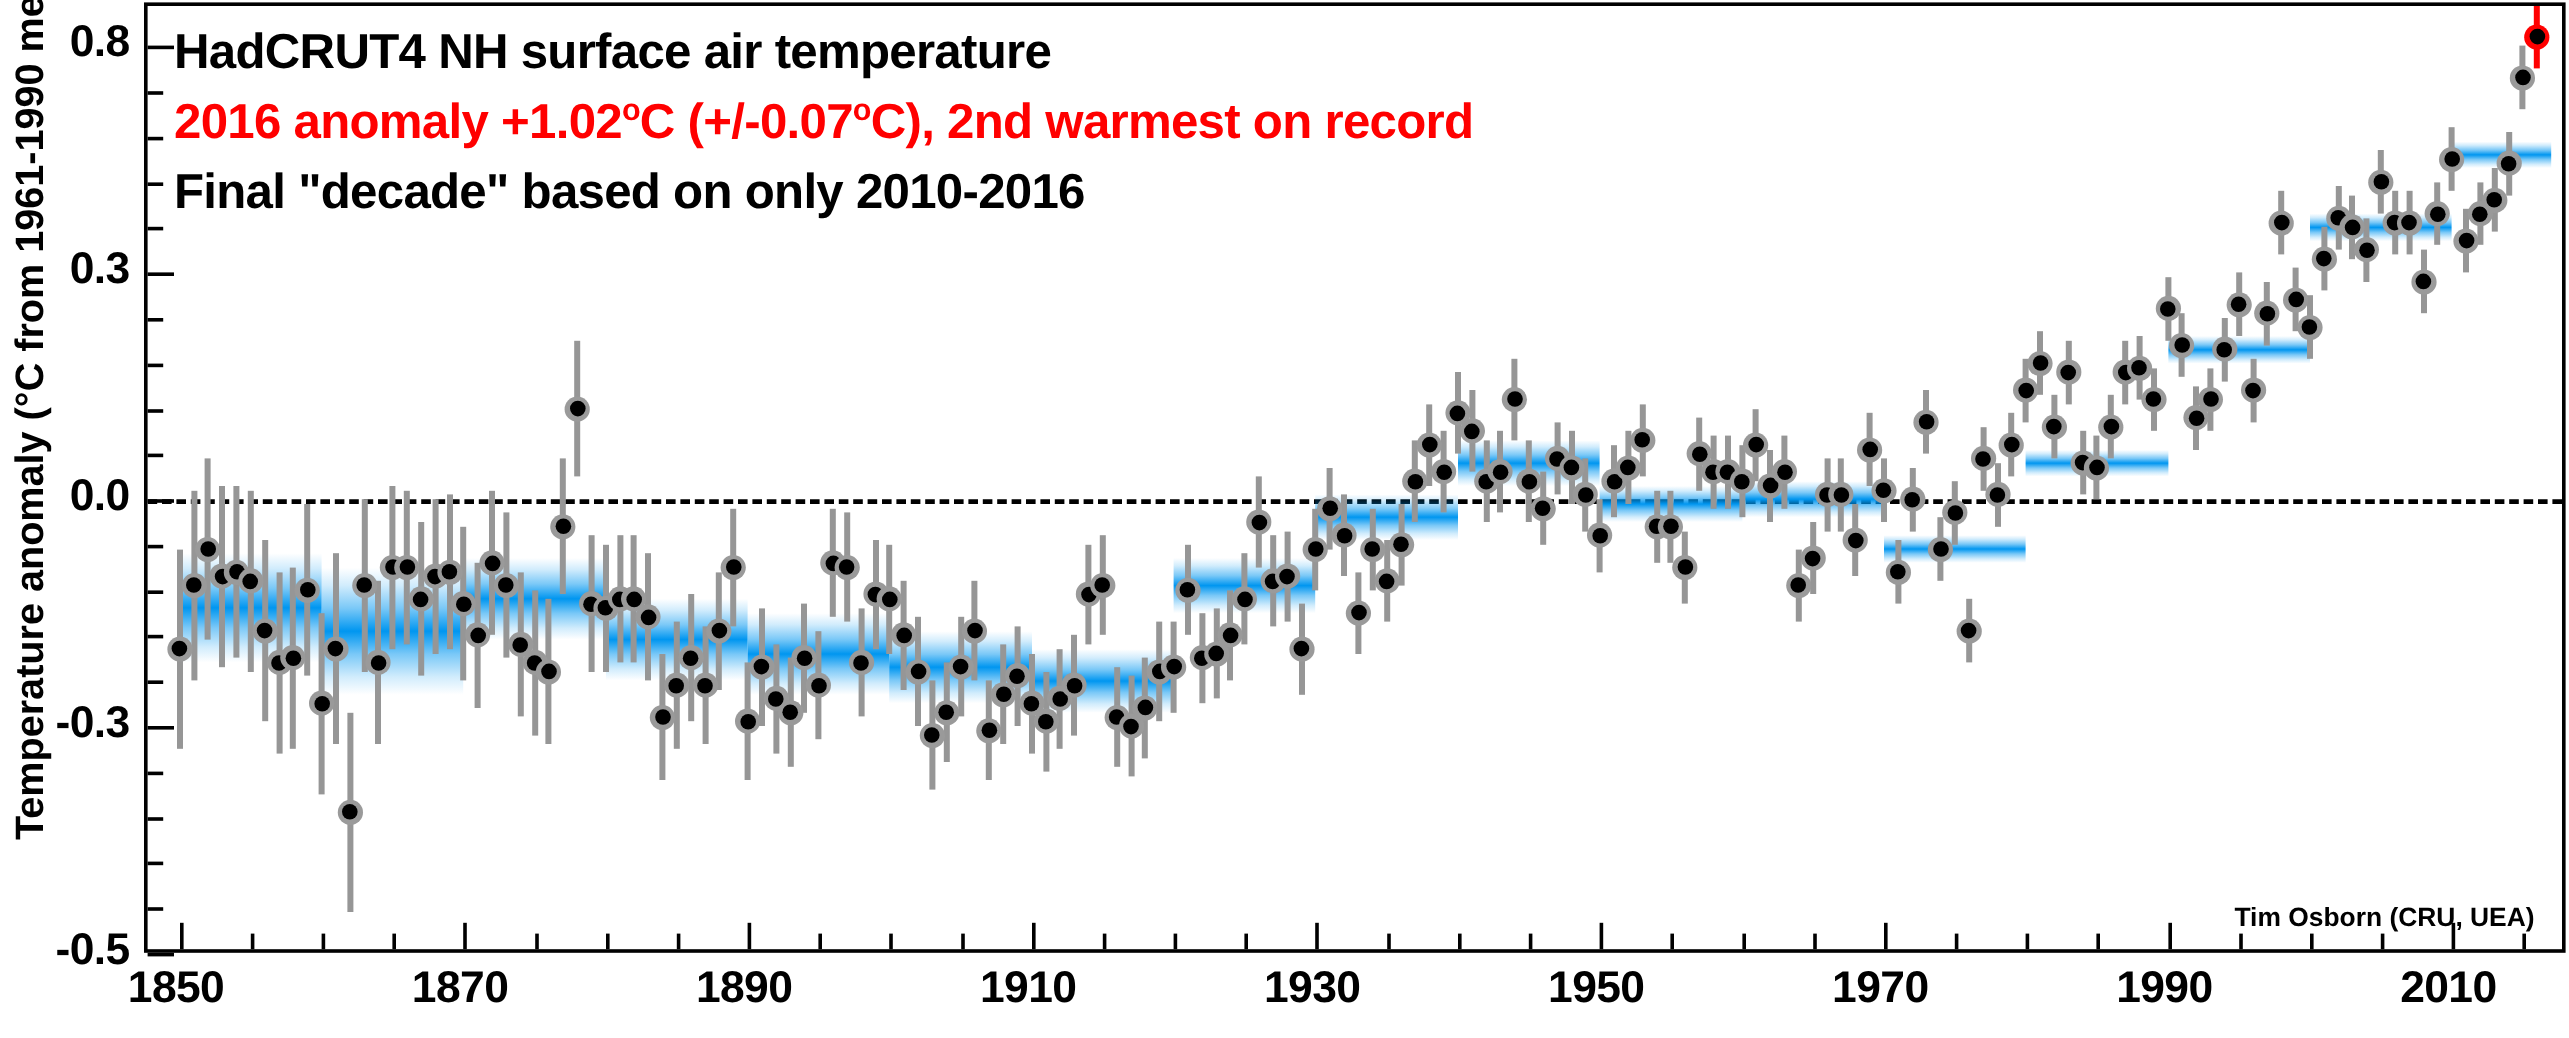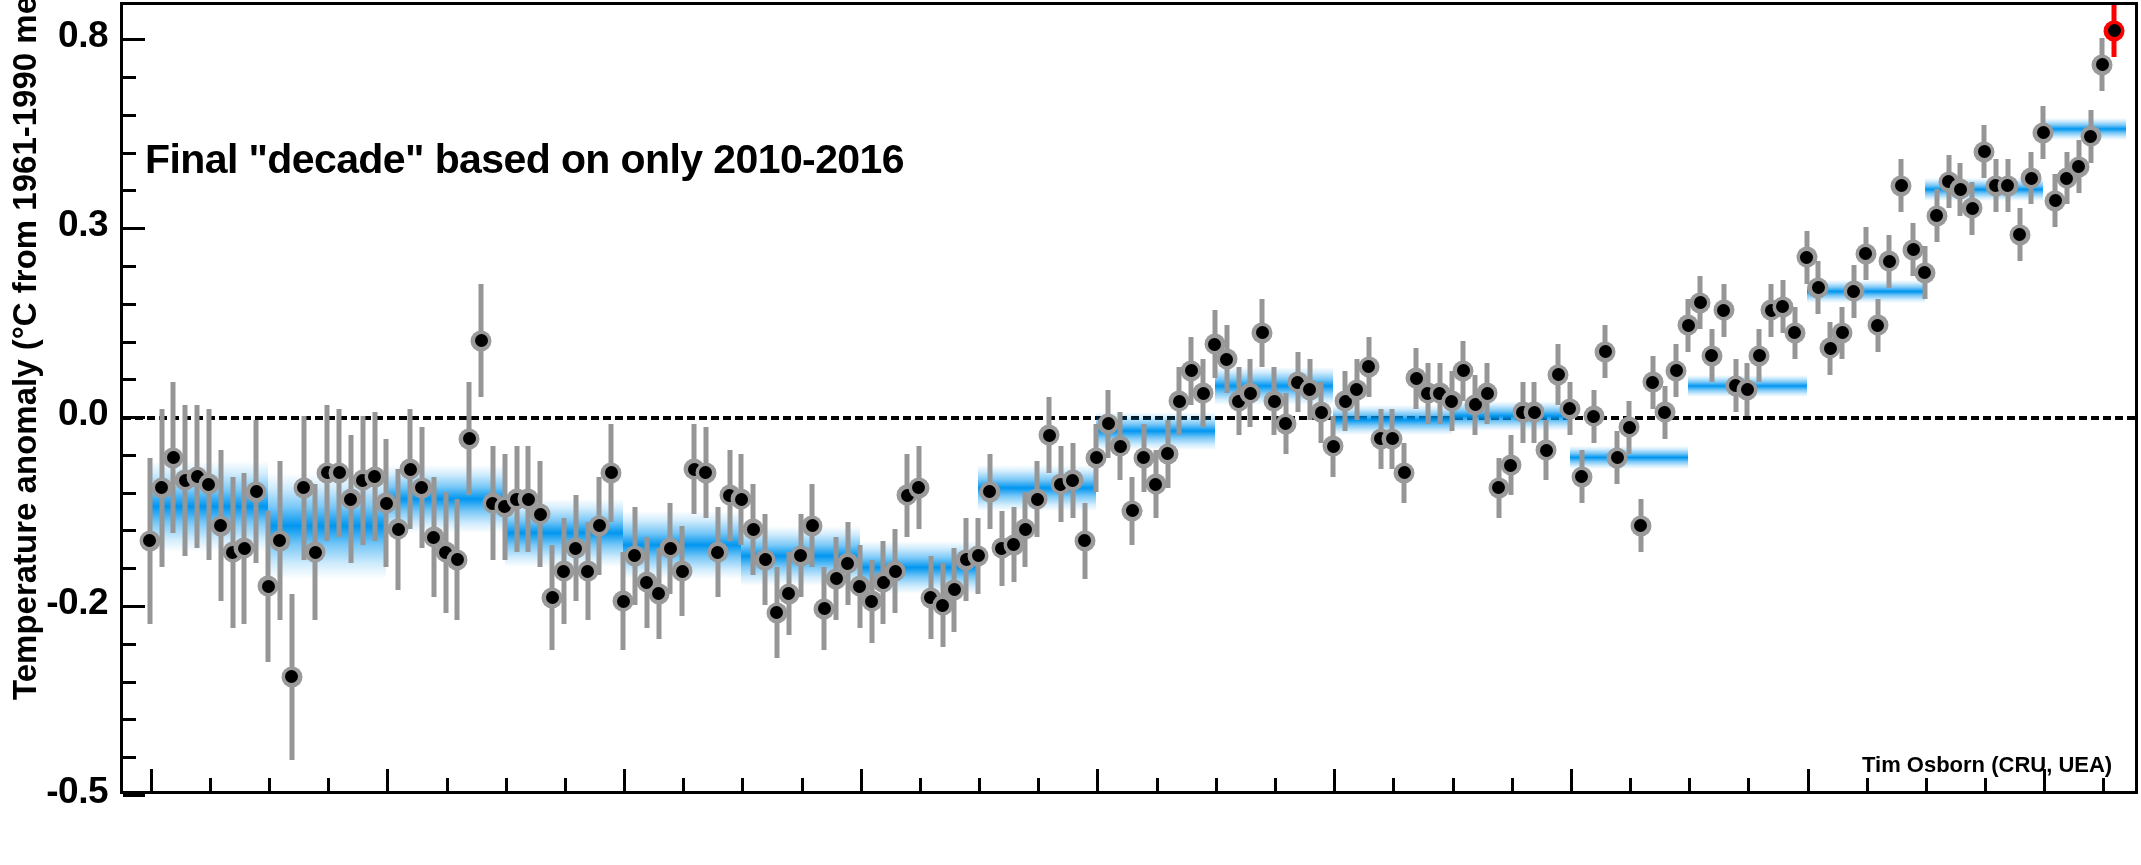--- a/index.html
+++ b/index.html
@@ -51,26 +51,37 @@
 </style>
 </head>
 <body>
 
 <div id="stage">
 
   <div id="ylabel" style="left: 6px; top: 700px;">Temperature anomaly (°C from 1961-1990 mean)</div>
 
   <div id="ytick-labels" style="position: absolute; left: 0px; top: 0px; width: 108px; height: 794px;">
       <div class="ytick-label" style="top: 791px;">-0.5</div>
-      <div class="ytick-label" style="top: 602.058px;">-0.2</div>
+      <div class="ytick-label" style="top: 602.058px;">-0.3</div>
       <div class="ytick-label" style="top: 413.115px;">0.0</div>
       <div class="ytick-label" style="top: 224.173px;">0.3</div>
       <div class="ytick-label" style="top: 35.2308px;">0.8</div>
     </div>
 
+  <div id="xtick-labels" style="position: absolute; left: 0px; top: 802px; width: 2141px; height: 60px;">
+      <div class="xtick-label" style="left: 146.671px;">1850</div>
+      <div class="xtick-label" style="left: 383.376px;">1870</div>
+      <div class="xtick-label" style="left: 620.082px;">1890</div>
+      <div class="xtick-label" style="left: 856.788px;">1910</div>
+      <div class="xtick-label" style="left: 1093.49px;">1930</div>
+      <div class="xtick-label" style="left: 1330.2px;">1950</div>
+      <div class="xtick-label" style="left: 1566.91px;">1970</div>
+      <div class="xtick-label" style="left: 1803.61px;">1990</div>
+      <div class="xtick-label" style="left: 2040.32px;">2010</div>
+    </div>
 
   <div id="plot" style="left: 120px; top: 2px; width: 2018px; height: 792px;">
     <div id="plot-inner">
       <div class="zeroline" id="zeroline" style="top: 411.115px;"></div>
       <div id="bands">
           <div class="decband" style="left: 26.6706px; width: 118.353px; top: 456.462px; height: 90.6923px; background: linear-gradient(rgba(0, 150, 240, 0) 0%, rgba(0, 150, 240, 0.18) 14%, rgba(0, 150, 240, 0.52) 32%, rgb(0, 150, 240) 50%, rgba(0, 150, 240, 0.52) 68%, rgba(0, 150, 240, 0.18) 86%, rgba(0, 150, 240, 0) 100%);"></div>
           <div class="decband" style="left: 145.024px; width: 118.353px; top: 467.798px; height: 105.808px; background: linear-gradient(rgba(0, 150, 240, 0) 0%, rgba(0, 150, 240, 0.18) 14%, rgba(0, 150, 240, 0.52) 32%, rgb(0, 150, 240) 50%, rgba(0, 150, 240, 0.52) 68%, rgba(0, 150, 240, 0.18) 86%, rgba(0, 150, 240, 0) 100%);"></div>
           <div class="decband" style="left: 263.376px; width: 118.353px; top: 460.24px; height: 68.0192px; background: linear-gradient(rgba(0, 150, 240, 0) 0%, rgba(0, 150, 240, 0.18) 14%, rgba(0, 150, 240, 0.52) 32%, rgb(0, 150, 240) 50%, rgba(0, 150, 240, 0.52) 68%, rgba(0, 150, 240, 0.18) 86%, rgba(0, 150, 240, 0) 100%);"></div>
           <div class="decband" style="left: 381.729px; width: 118.353px; top: 494.25px; height: 68.0192px; background: linear-gradient(rgba(0, 150, 240, 0) 0%, rgba(0, 150, 240, 0.18) 14%, rgba(0, 150, 240, 0.52) 32%, rgb(0, 150, 240) 50%, rgba(0, 150, 240, 0.52) 68%, rgba(0, 150, 240, 0.18) 86%, rgba(0, 150, 240, 0) 100%);"></div>
           <div class="decband" style="left: 500.082px; width: 118.353px; top: 505.587px; height: 68.0192px; background: linear-gradient(rgba(0, 150, 240, 0) 0%, rgba(0, 150, 240, 0.18) 14%, rgba(0, 150, 240, 0.52) 32%, rgb(0, 150, 240) 50%, rgba(0, 150, 240, 0.52) 68%, rgba(0, 150, 240, 0.18) 86%, rgba(0, 150, 240, 0) 100%);"></div>
@@ -812,16 +823,20 @@
         <div class="tick minor-x" style="left: 1506.08px;"></div>
         <div class="tick minor-x" style="left: 1565.26px;"></div>
         <div class="tick minor-x" style="left: 1624.44px;"></div>
         <div class="tick minor-x" style="left: 1742.79px;"></div>
         <div class="tick minor-x" style="left: 1801.96px;"></div>
         <div class="tick minor-x" style="left: 1861.14px;"></div>
         <div class="tick minor-x" style="left: 1979.49px;"></div>
       </div>
   </div>
 
+  <div class="anno l1" id="anno1" style="left: 145px; top: 20px;">HadCRUT4 NH surface air temperature</div>
+  <div class="anno l2" id="anno2" style="left: 145px; top: 78px;">
+    <span>2016 anomaly +1.02</span><sup>o</sup><span>C (+/-0.07</span><sup>o</sup><span>C), 2nd warmest on record</span>
+  </div>
   <div class="anno l3" id="anno3" style="left: 145px; top: 136px;">Final "decade" based on only 2010-2016</div>
 
   <div id="credit" style="left: 1862px; top: 752px;">Tim Osborn (CRU, UEA)</div>
 </div>
 
 </body></html>

